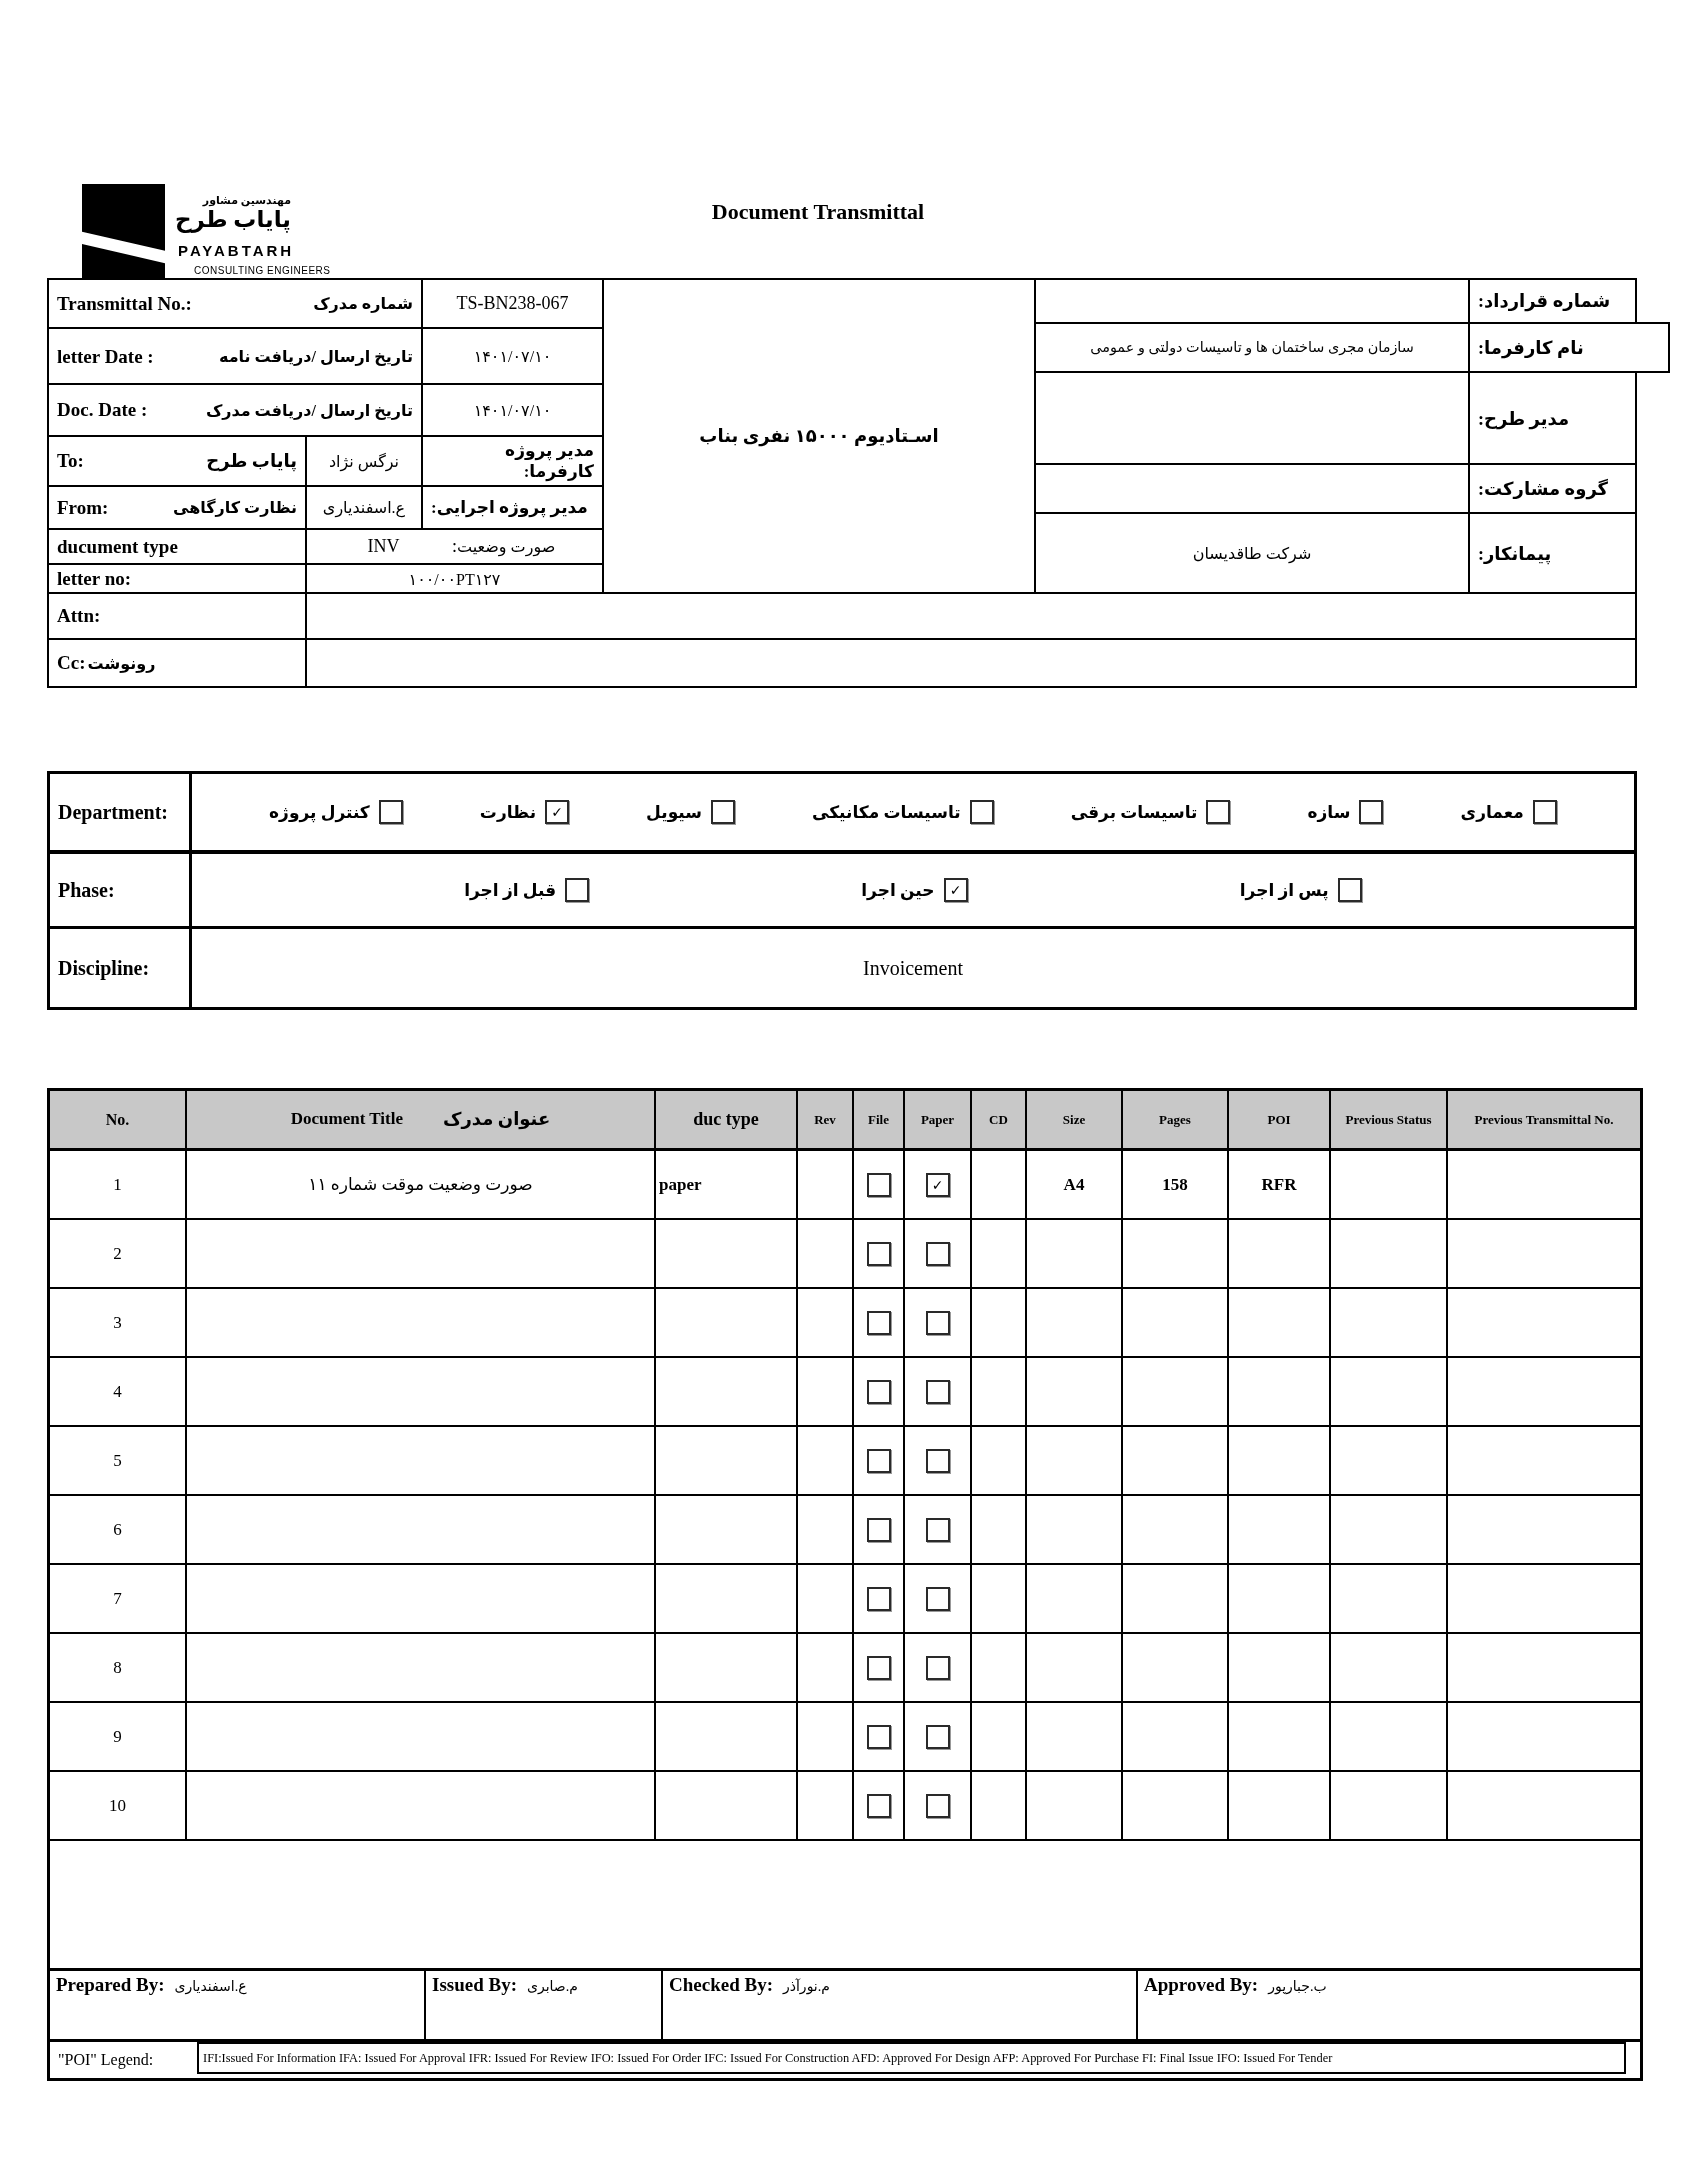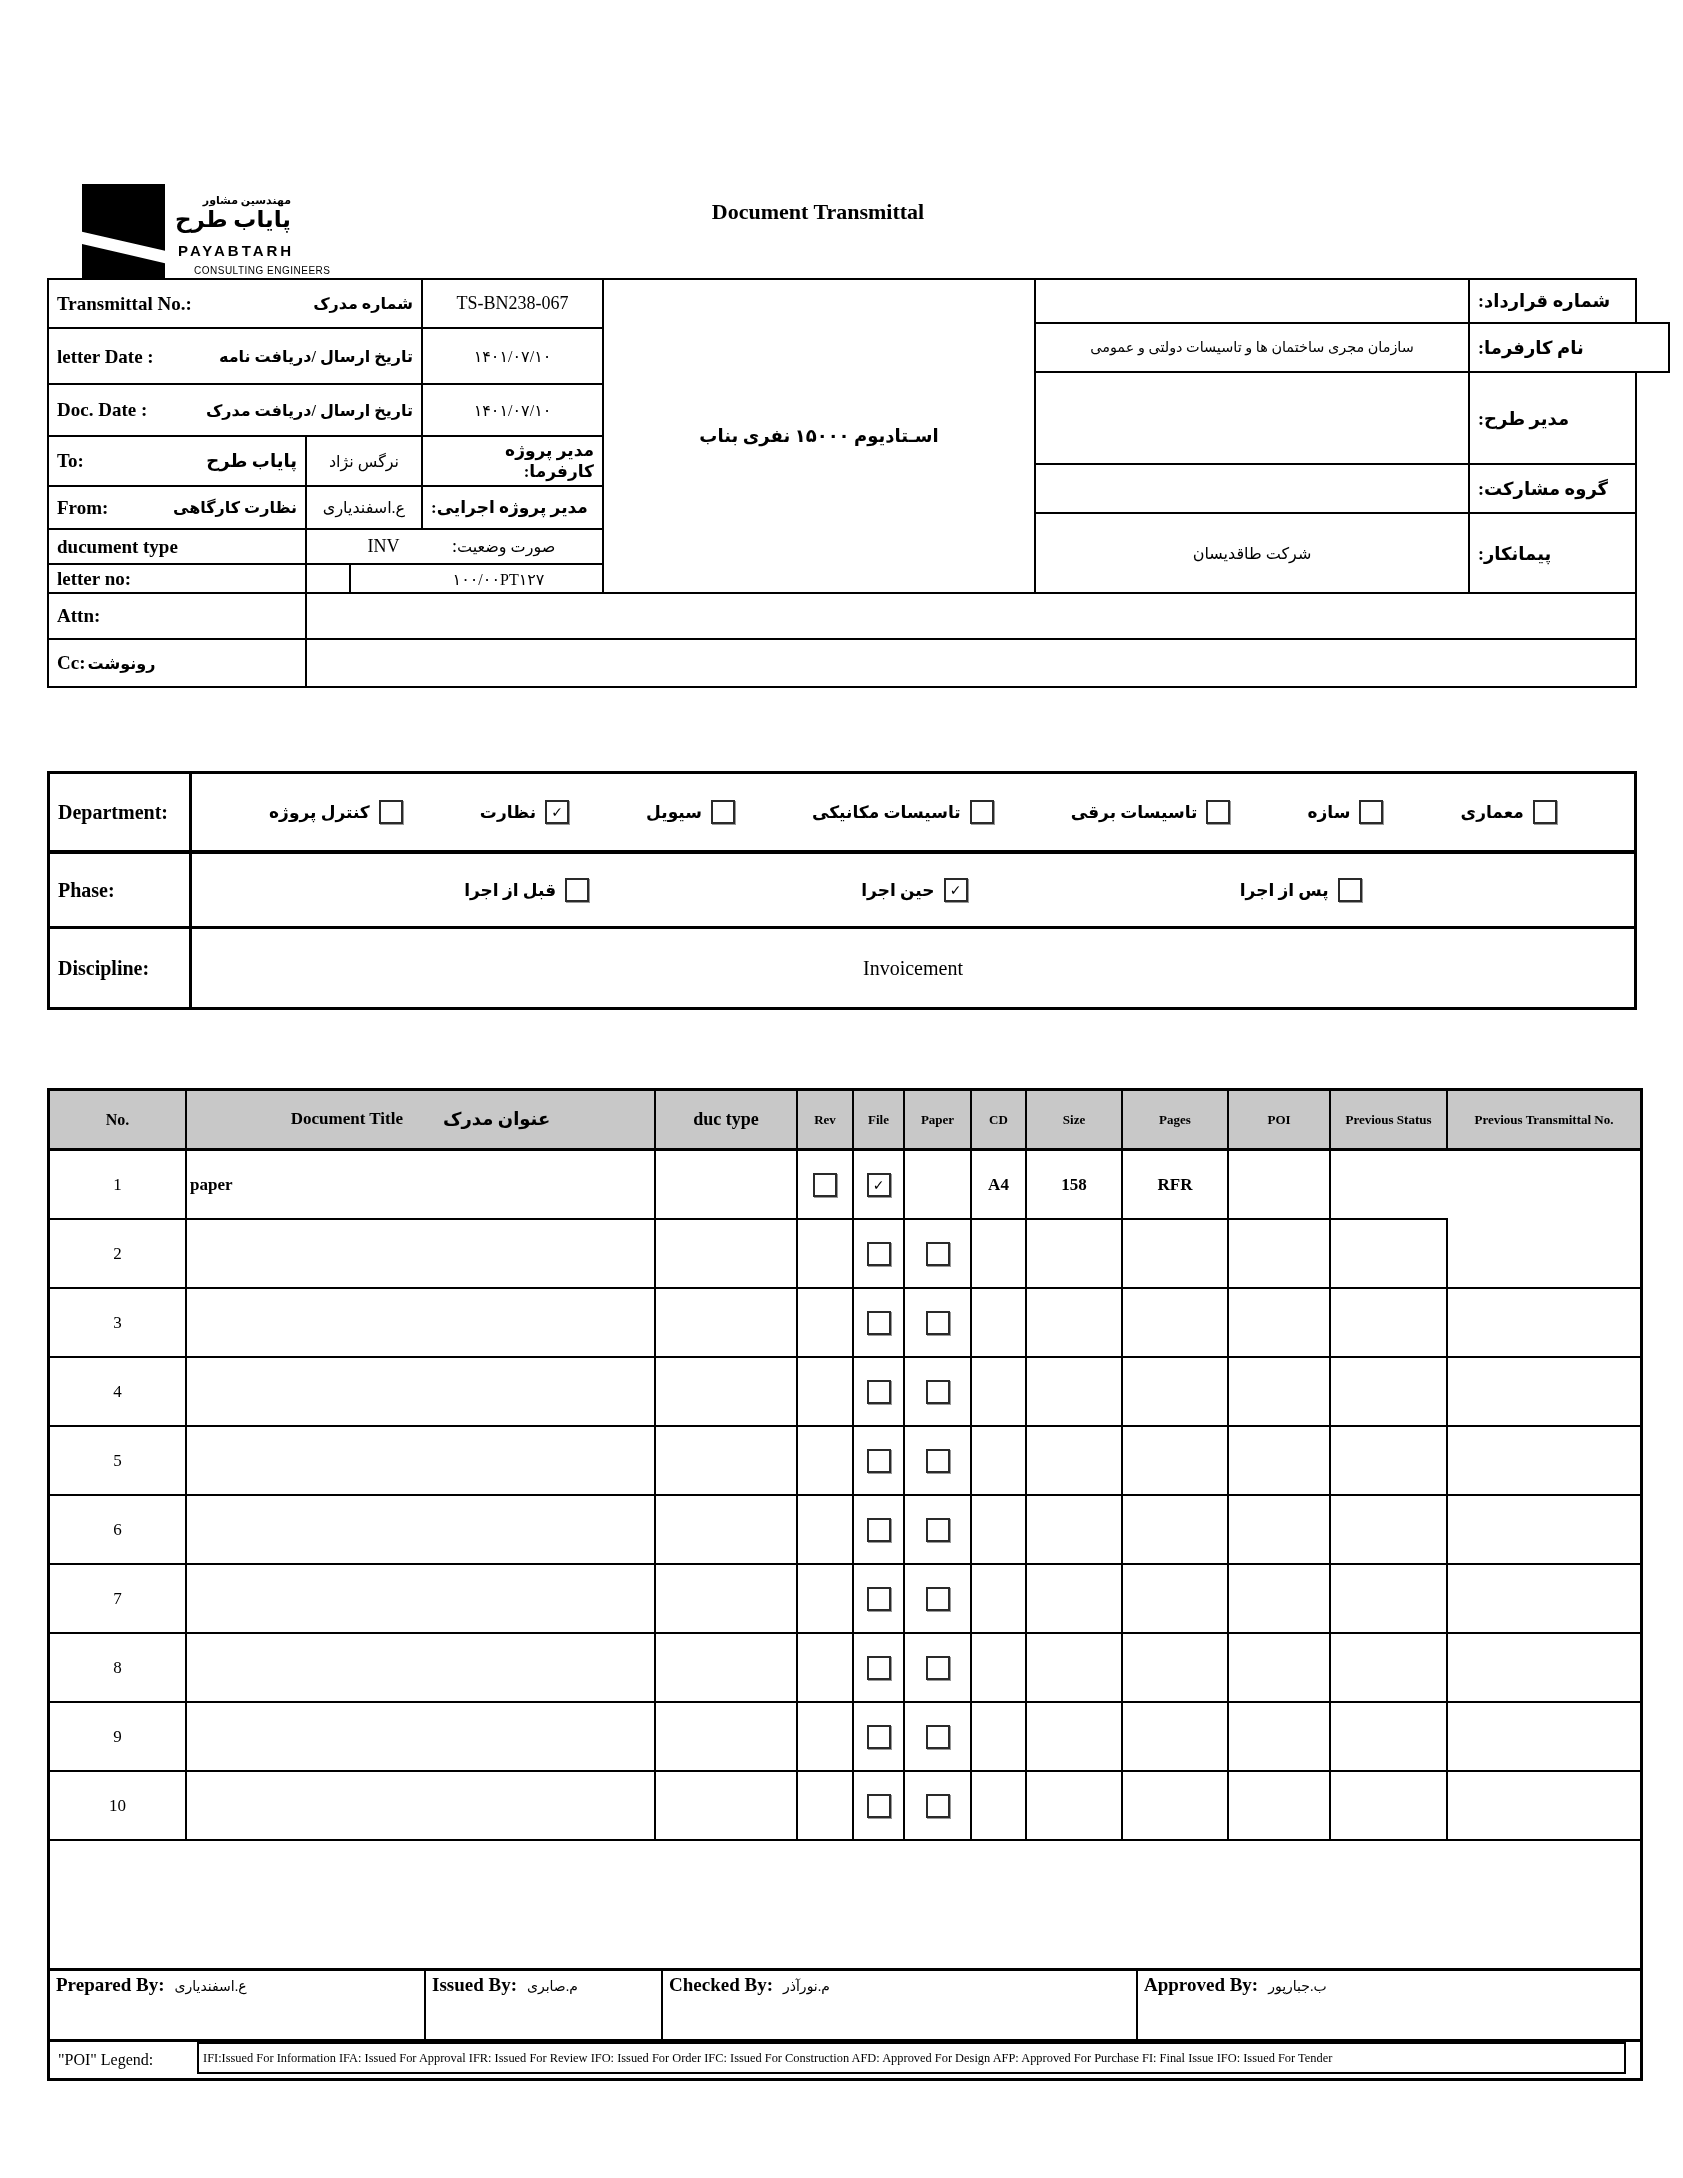--- a/index.html
+++ b/index.html
@@ -102,21 +102,21 @@
     </div>
     <div class="cell" style="left:258px;top:250px;width:299px;height:37px;display:flex;align-items:center;padding:0 8px;">
       <span class="val" style="flex:1;text-align:center;">INV</span>
       <span class="val" style="flex:0;">:</span>
       <span class="fa" style="flex:1;text-align:left;font-weight:400;">صورت وضعیت</span>
     </div>
 
     <div class="cell flexl" style="left:0;top:285px;width:260px;height:32px;">
       <span class="en">letter no:</span>
     </div>
-    <div class="cell flexc faval" style="left:258px;top:285px;width:299px;height:32px;margin-left:44px;">۱۰۰/۰۰PT۱۲۷</div>
+    <div class="cell flexc faval" style="left:258px;top:285px;width:299px;height:32px;">۱۰۰/۰۰PT۱۲۷</div>
 
     <div class="cell flexc fa" style="left:555px;top:0;width:434px;height:316px;font-weight:bold;font-size:18px;">اسـتادیوم ۱۵۰۰۰ نفری بناب</div>
 
     <div class="cell" style="left:987px;top:0;width:436px;height:46px;"></div>
     <div class="cell flexr fa" style="left:1421px;top:0;width:169px;height:46px;font-weight:bold;font-size:18px;">شماره قرارداد:</div>
 
     <div class="cell flexc fa" style="left:987px;top:44px;width:436px;height:51px;font-weight:400;font-size:14.4px;">سازمان مجری ساختمان ها و تاسیسات دولتی و عمومی</div>
     <div class="cell flexr fa" style="left:1421px;top:44px;width:202px;height:51px;font-weight:bold;font-size:18px;">نام کارفرما:</div>
 
     <div class="cell" style="left:987px;top:93px;width:436px;height:95px;"></div>
@@ -213,20 +213,21 @@
       <div class="smallhead">CD</div>
       <div class="smallhead">Size</div>
       <div class="smallhead">Pages</div>
       <div class="smallhead">POI</div>
       <div class="smallhead" style="padding:0 0;">Previous Status</div>
       <div class="smallhead" style="padding:0 20px;">Previous Transmittal No.</div>
     </div>
 
     <div class="trow tbody">
       <div>1</div>
+      <div class="fa" style="font-weight:400;">صورت وضعیت موقت شماره ۱۱</div>
       <div class="duc">paper</div>
       <div></div>
       <div>
           <span class="cb"></span>
         </div>
       <div>
           <span class="cb">✓</span>
         </div>
       <div></div>
       <div class="bold">A4</div>

